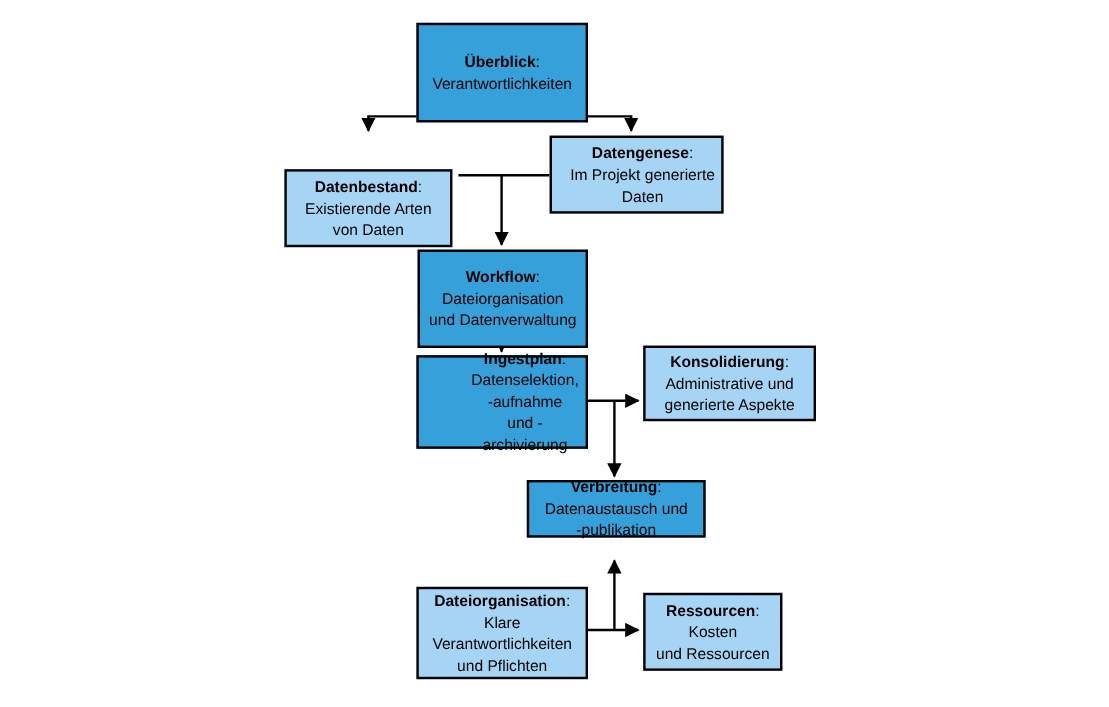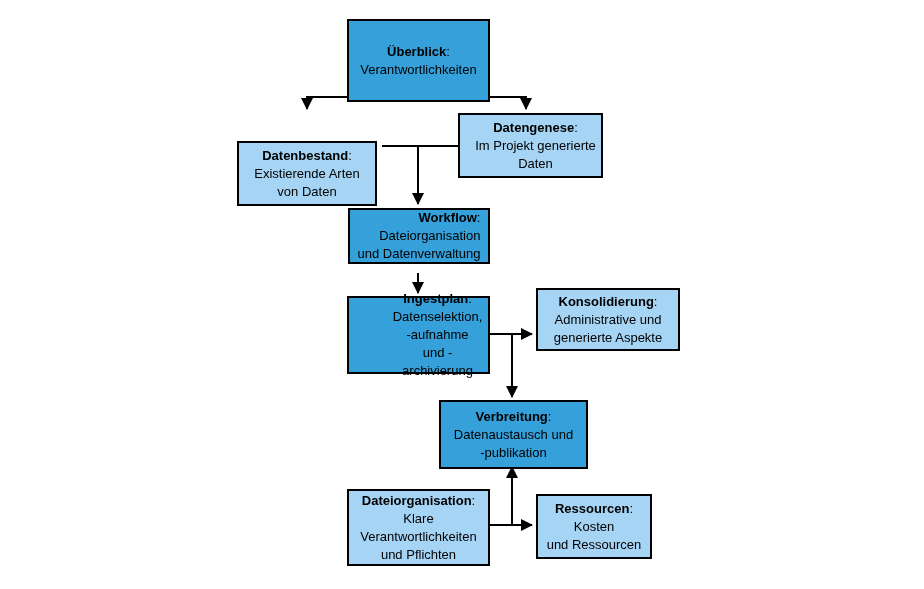--- a/index.html
+++ b/index.html
@@ -80,21 +80,21 @@
   </div>
 
   <div class="node light" style="left:458px; top:113px; width:145px; height:65px;padding-left:12px;">
     <div class="label">
       <span class="title">Datengenese</span><span>:</span>
       <span class="body">Im Projekt generierte
 Daten</span>
     </div>
   </div>
 
-  <div class="node dark" style="left:348px; top:208px; width:142px; height:56px;text-align:right;">
+  <div class="node dark" style="left:348px; top:208px; width:142px; height:82px;">
     <div class="label">
       <span class="title">Workflow</span><span>:</span>
       <span class="body">Dateiorganisation
 und Datenverwaltung</span>
     </div>
   </div>
 
   <div class="node dark" style="left:347px; top:296px; width:143px; height:78px;padding-left:40px;">
     <div class="label">
       <span class="title">Ingestplan</span><span>:</span>
@@ -105,21 +105,21 @@
   </div>
 
   <div class="node light" style="left:536px; top:288px; width:144px; height:63px;">
     <div class="label">
       <span class="title">Konsolidierung</span><span>:</span>
       <span class="body">Administrative und
 generierte Aspekte</span>
     </div>
   </div>
 
-  <div class="node dark" style="left:439px; top:400px; width:149px; height:69px;">
+  <div class="node dark" style="left:439px; top:400px; width:149px; height:48px;">
     <div class="label">
       <span class="title">Verbreitung</span><span>:</span>
       <span class="body">Datenaustausch und
 -publikation</span>
     </div>
   </div>
 
   <div class="node light" style="left:347px; top:489px; width:143px; height:77px;">
     <div class="label">
       <span class="title">Dateiorganisation</span><span>:</span>

